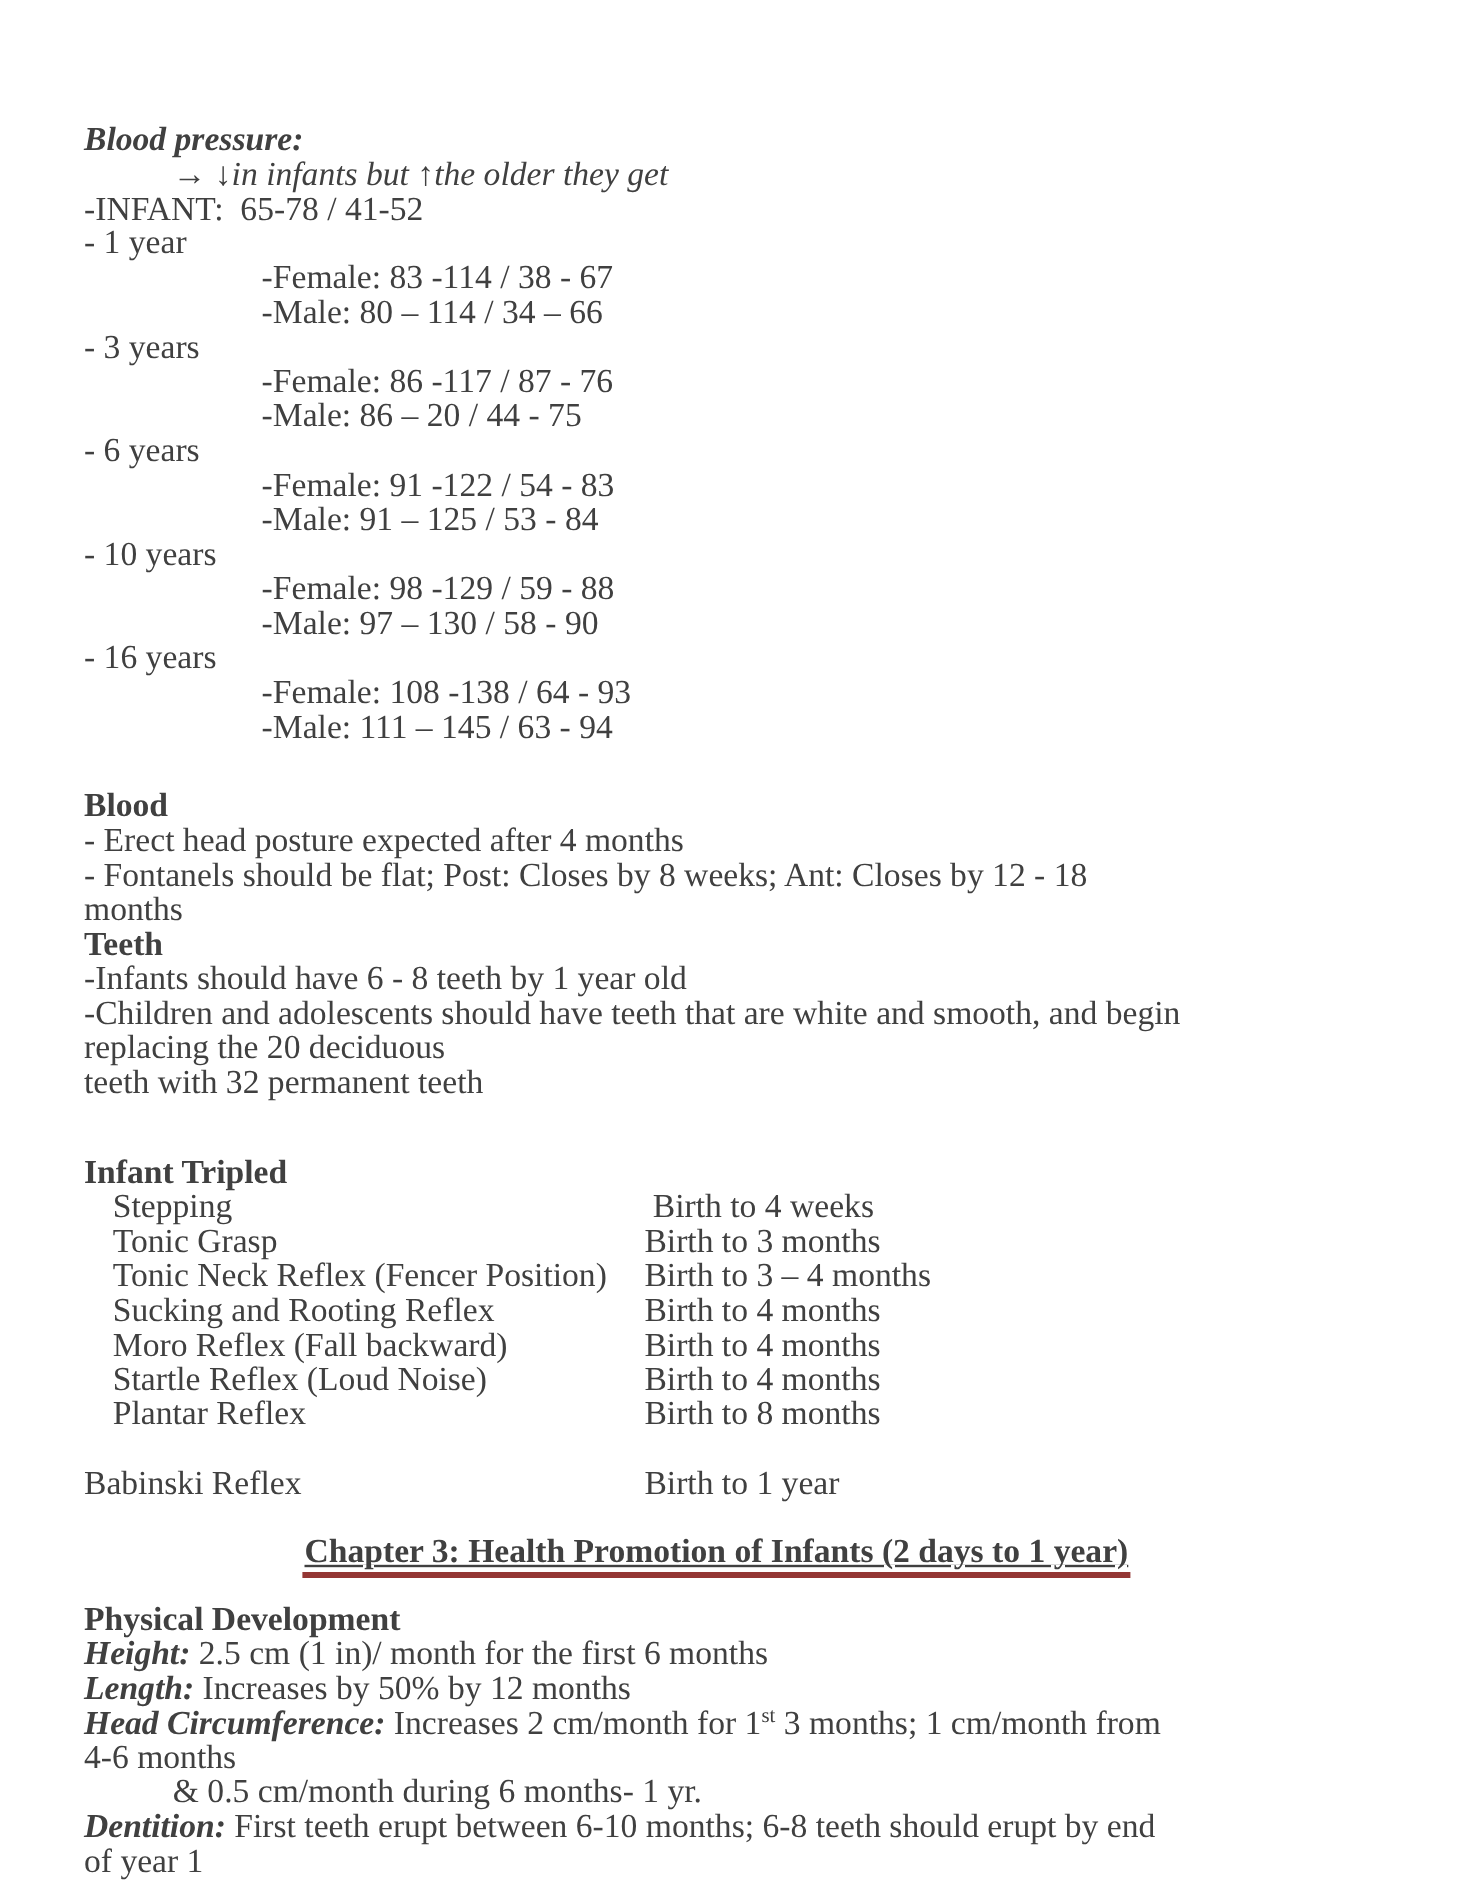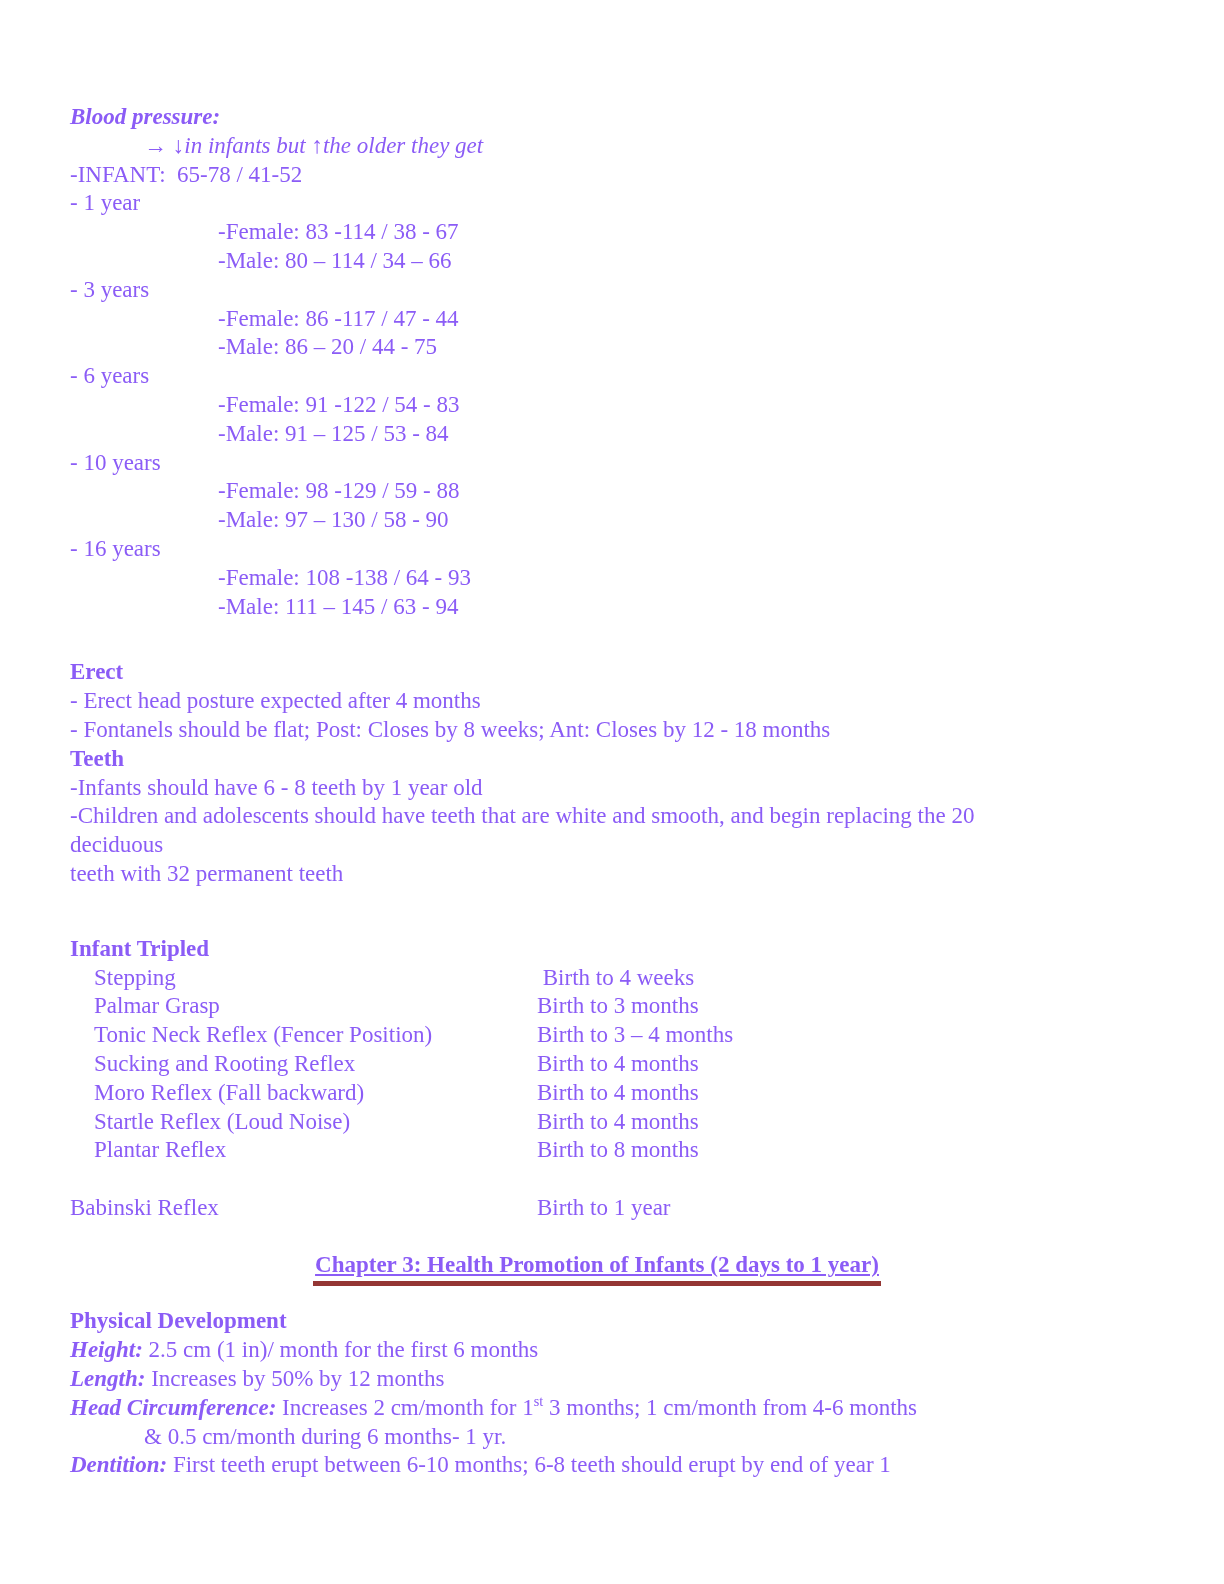--- a/index.html
+++ b/index.html
@@ -4,23 +4,23 @@
 <style>
   html, body { margin: 0; padding: 0; background: #ffffff; }
   .page {
     position: relative;
     width: 1060px;
     height: 1584px;
     background: #ffffff;
     box-sizing: border-box;
     padding: 103px 70px 0 70px;
     font-family: "Liberation Serif", "DejaVu Serif", serif;
-    font-size: 23px;
+    font-size: 28px;
     line-height: 28.8px;
-    color: #8b5cf6;
+    color: #404040;
   }
   .line { margin: 0; white-space: pre-wrap; }
   .b  { font-weight: bold; }
   .i  { font-style: italic; }
   .bi { font-weight: bold; font-style: italic; }
   .ind-note   { padding-left: 74px; }   
   .ind-fm     { padding-left: 148px; }  
   .blank  { height: 28.8px; }
   .blank2 { height: 46px; }             
   .blank3 { height: 20px; }
@@ -46,58 +46,58 @@
   <section>
     <p class="line bi">Blood pressure:</p>
     <p class="line i ind-note">→ ↓in infants but ↑the older they get</p>
     <p class="line">-INFANT:  65-78 / 41-52</p>
 
     <p class="line">- 1 year</p>
     <p class="line ind-fm">-Female: 83 -114 / 38 - 67</p>
     <p class="line ind-fm">-Male: 80 – 114 / 34 – 66</p>
 
     <p class="line">- 3 years</p>
-    <p class="line ind-fm">-Female: 86 -117 / 47 - 44</p>
+    <p class="line ind-fm">-Female: 86 -117 / 87 - 76</p>
     <p class="line ind-fm">-Male: 86 – 20 / 44 - 75</p>
 
     <p class="line">- 6 years</p>
     <p class="line ind-fm">-Female: 91 -122 / 54 - 83</p>
     <p class="line ind-fm">-Male: 91 – 125 / 53 - 84</p>
 
     <p class="line">- 10 years</p>
     <p class="line ind-fm">-Female: 98 -129 / 59 - 88</p>
     <p class="line ind-fm">-Male: 97 – 130 / 58 - 90</p>
 
     <p class="line">- 16 years</p>
     <p class="line ind-fm">-Female: 108 -138 / 64 - 93</p>
     <p class="line ind-fm">-Male: 111 – 145 / 63 - 94</p>
   </section>
 
   <div class="blank" style="height:37px;"></div>
 
   <section>
-    <p class="line b">Erect</p>
+    <p class="line b">Blood</p>
     <p class="line">- Erect head posture expected after 4 months</p>
     <p class="line">- Fontanels should be flat; Post: Closes by 8 weeks; Ant: Closes by 12 - 18 months</p>
     <p class="line b">Teeth</p>
     <p class="line">-Infants should have 6 - 8 teeth by 1 year old</p>
     <p class="line"><span>-Children and adolescents should have teeth that are white and smooth, and begin replacing the 20 deciduous</span><br><span>teeth with 32 permanent teeth</span></p>
   </section>
 
   <div class="blank2"></div>
 
   <section>
     <p class="line b">Infant Tripled</p>
 
     <div class="reflex-row">
       <div class="reflex-name">Stepping</div>
       <div class="reflex-time"> Birth to 4 weeks</div>
     </div>
     <div class="reflex-row">
-      <div class="reflex-name">Palmar Grasp</div>
+      <div class="reflex-name">Tonic Grasp</div>
       <div class="reflex-time">Birth to 3 months</div>
     </div>
     <div class="reflex-row">
       <div class="reflex-name">Tonic Neck Reflex (Fencer Position)</div>
       <div class="reflex-time">Birth to 3 – 4 months</div>
     </div>
     <div class="reflex-row">
       <div class="reflex-name">Sucking and Rooting Reflex</div>
       <div class="reflex-time">Birth to 4 months</div>
     </div>

